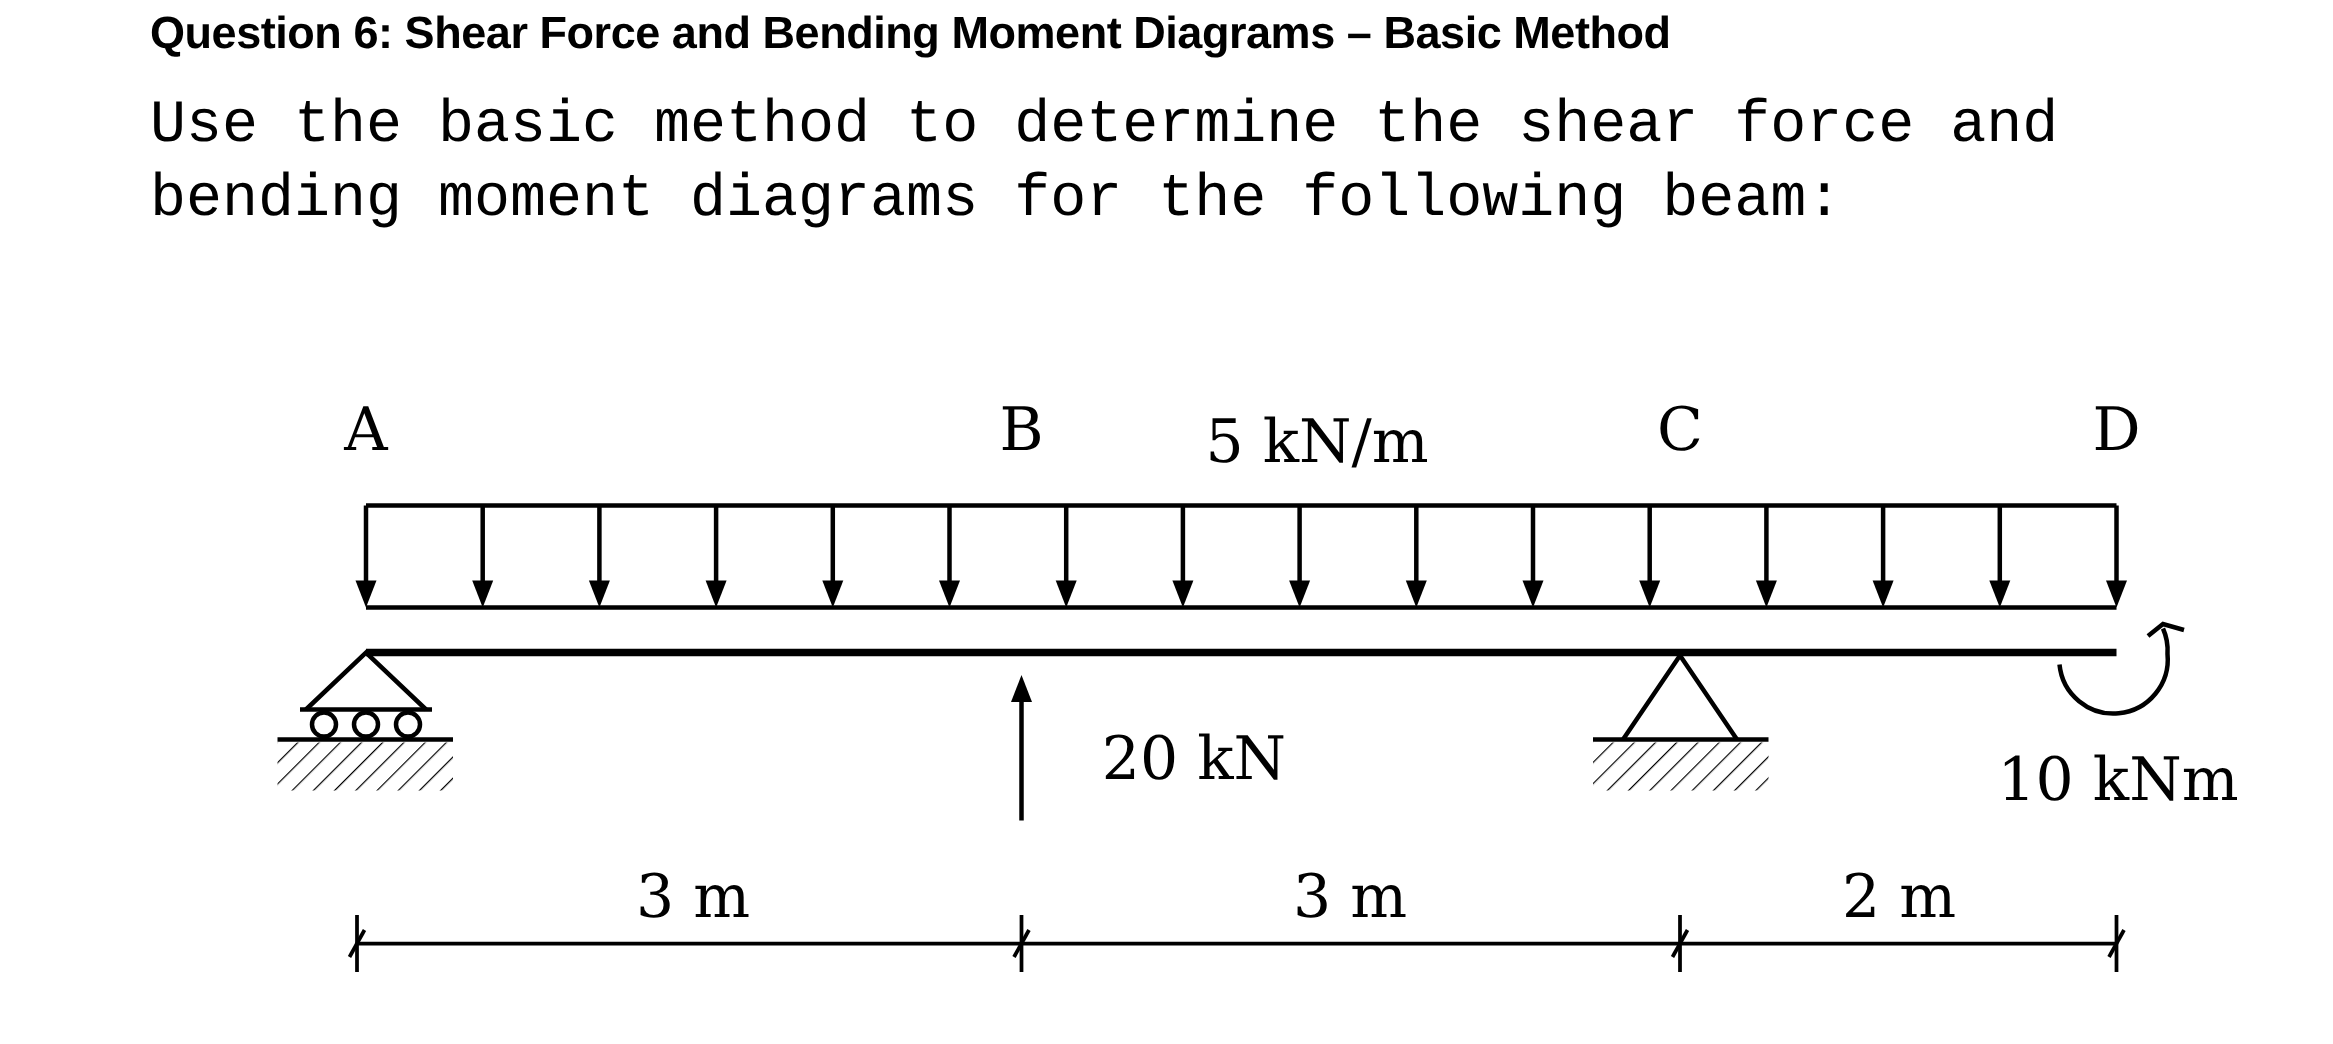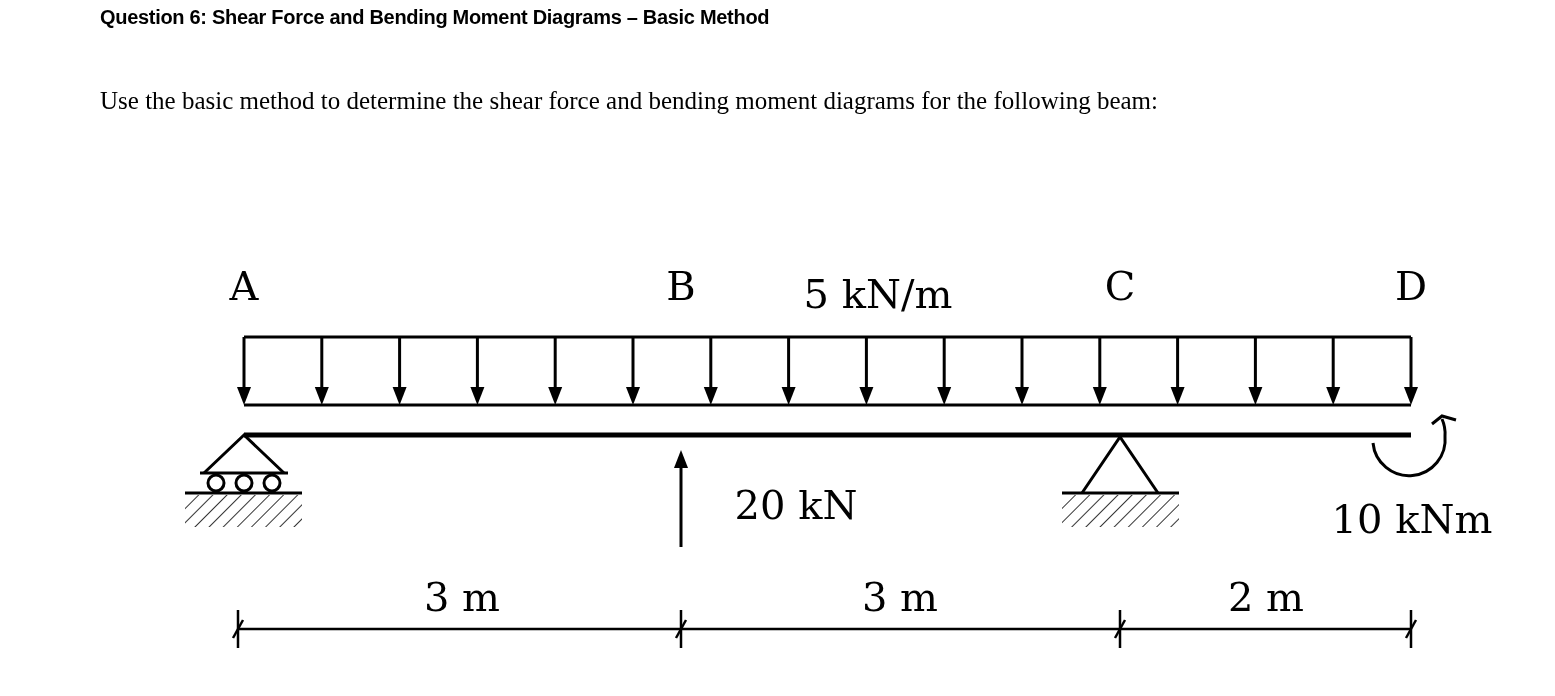--- a/index.html
+++ b/index.html
@@ -1,25 +1,25 @@
 <!DOCTYPE html>
 <html><head>
 <meta charset="utf-8">
 <style>
   html, body { margin: 0; padding: 0; background: #ffffff; }
   body { width: 1555px; height: 696px; position: relative; overflow: hidden; color: #000; }
   .heading {
     position: absolute; left: 100px; top: 6px;
     font-family: "Liberation Sans", "DejaVu Sans", sans-serif;
-    font-weight: bold; font-size: 20px; letter-spacing: -0.3px; white-space: nowrap;
+    font-weight: bold; font-size: 30px; letter-spacing: -0.3px; white-space: nowrap;
   }
   .body-text {
-    position: absolute; left: 100px; top: 76px; width: 1380px;
-    font-family: Liberation Serif, serif;
-    font-size: 25px; line-height: 49px;
+    position: absolute; left: 100px; top: 60px; width: 1380px;
+    font-family: Liberation Mono, monospace;
+    font-size: 40px; line-height: 49px;
   }
   .diagram { position: absolute; left: 0; top: 0; }
   .lbl { font-family: "DejaVu Serif", "Liberation Serif", serif; fill: #000; }
 </style>
 </head>
 <body>
 
 <div class="heading">Question 6: Shear Force and Bending Moment Diagrams – Basic Method</div>
 <div class="body-text">Use the basic method to determine the shear force and bending moment diagrams for the following beam:</div>
 

